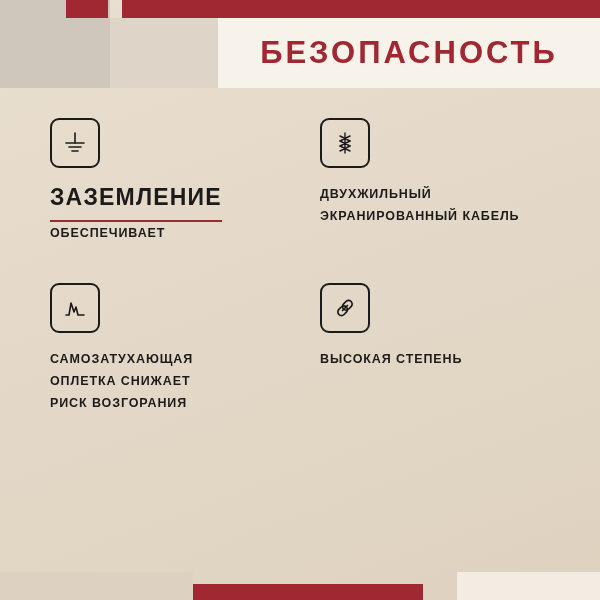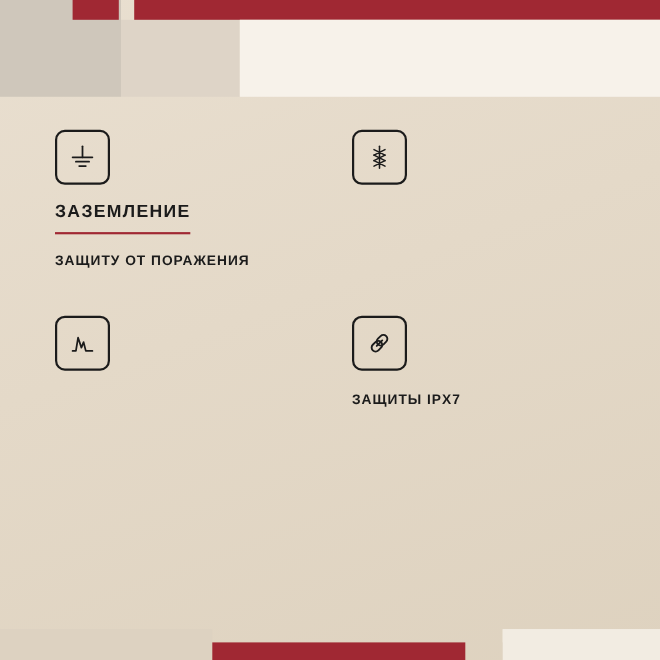--- a/index.html
+++ b/index.html
@@ -126,29 +126,29 @@
     border-radius: 9px;
     display: flex;
     align-items: center;
     justify-content: center;
     margin-bottom: 16px;
   }
   .icon-box svg {
     display: block;
   }
   .cell-title {
-    font-size: 16px;
+    font-size: 23px;
     font-weight: bold;
     letter-spacing: 1.2px;
     color: #1b1b1b;
     text-transform: uppercase;
     padding-bottom: 9px;
     border-bottom: 2px solid #a02833;
     display: inline-block;
-    margin-bottom: 14px;
+    margin-bottom: 1px;
     white-space: nowrap;
   }
   .cell-body {
     font-size: 12.5px;
     font-weight: bold;
     letter-spacing: 0.9px;
     line-height: 1.75;
     color: #1b1b1b;
     text-transform: uppercase;
   }
@@ -160,69 +160,77 @@
 <body>
 
 <div class="poster">
 
   <div class="deco deco-top-gray"></div>
   <div class="deco deco-top-gray2"></div>
   <div class="deco deco-top-red-left"></div>
   <div class="deco deco-top-red-right"></div>
   <div class="deco deco-title-panel"></div>
 
+  <div class="title">БЕЗОПАСНОСТЬ</div>
 
   <div class="grid">
 
     <div class="cell">
       <div class="icon-box">
         <svg width="26" height="26" viewBox="0 0 26 26" fill="none" stroke="#1b1b1b" stroke-width="1.6" stroke-linecap="round">
           <line x1="13" y1="3" x2="13" y2="13"></line>
           <line x1="4" y1="13" x2="22" y2="13"></line>
           <line x1="7" y1="17" x2="19" y2="17"></line>
           <line x1="10" y1="21" x2="16" y2="21"></line>
         </svg>
       </div>
       <div class="cell-title">ЗАЗЕМЛЕНИЕ</div>
       <div class="cell-body">
-        <div>ЗАЩИТУ ОТ ПОРАЖЕНИЯ</div>
+        <div>ОБЕСПЕЧИВАЕТ</div>
       </div>
     </div>
 
     <div class="cell">
       <div class="icon-box">
         <svg width="26" height="26" viewBox="0 0 26 26" fill="none" stroke="#1b1b1b" stroke-width="1.4" stroke-linecap="round">
           <line x1="13" y1="3" x2="13" y2="23"></line>
           <path d="M8 6 L18 11 M18 6 L8 11"></path>
           <path d="M8 11 L18 16 M18 11 L8 16"></path>
           <path d="M8 16 L18 21 M18 16 L8 21"></path>
         </svg>
       </div>
       <div class="cell-body">
+        <div>ДВУХЖИЛЬНЫЙ</div>
+        <div>ЭКРАНИРОВАННЫЙ КАБЕЛЬ</div>
       </div>
     </div>
 
     <div class="cell">
       <div class="icon-box">
         <svg width="26" height="26" viewBox="0 0 26 26" fill="none" stroke="#1b1b1b" stroke-width="1.6" stroke-linecap="round" stroke-linejoin="round">
           <path d="M4 20 L7 20 L9 8 L12 17 L14 12 L16 20 L22 20"></path>
         </svg>
+      </div>
+      <div class="cell-body">
+        <div>САМОЗАТУХАЮЩАЯ</div>
+        <div>ОПЛЕТКА СНИЖАЕТ</div>
+        <div>РИСК ВОЗГОРАНИЯ</div>
       </div>
     </div>
 
     <div class="cell">
       <div class="icon-box">
         <svg width="26" height="26" viewBox="0 0 26 26" fill="none" stroke="#1b1b1b" stroke-width="1.7" stroke-linecap="round">
           <path d="M10.5 15.5 L15.5 10.5"></path>
           <path d="M14 6.5 a3.6 3.6 0 0 1 5.1 5.1 l-2.4 2.4 a3.6 3.6 0 0 1 -5.1 -5.1 z"></path>
           <path d="M12 19.5 a3.6 3.6 0 0 1 -5.1 -5.1 l2.4 -2.4 a3.6 3.6 0 0 1 5.1 5.1 z"></path>
         </svg>
       </div>
       <div class="cell-body">
-        <div>ЗАЩИТЫ IPX7</div>
+        <div>ВЫСОКАЯ СТЕПЕНЬ</div>
       </div>
     </div>
 
   </div>
 
   <div class="deco deco-bottom-left"></div>
   <div class="deco deco-bottom-right2"></div>
   <div class="deco deco-bottom-right"></div>
   <div class="deco deco-bottom-red"></div>
 

